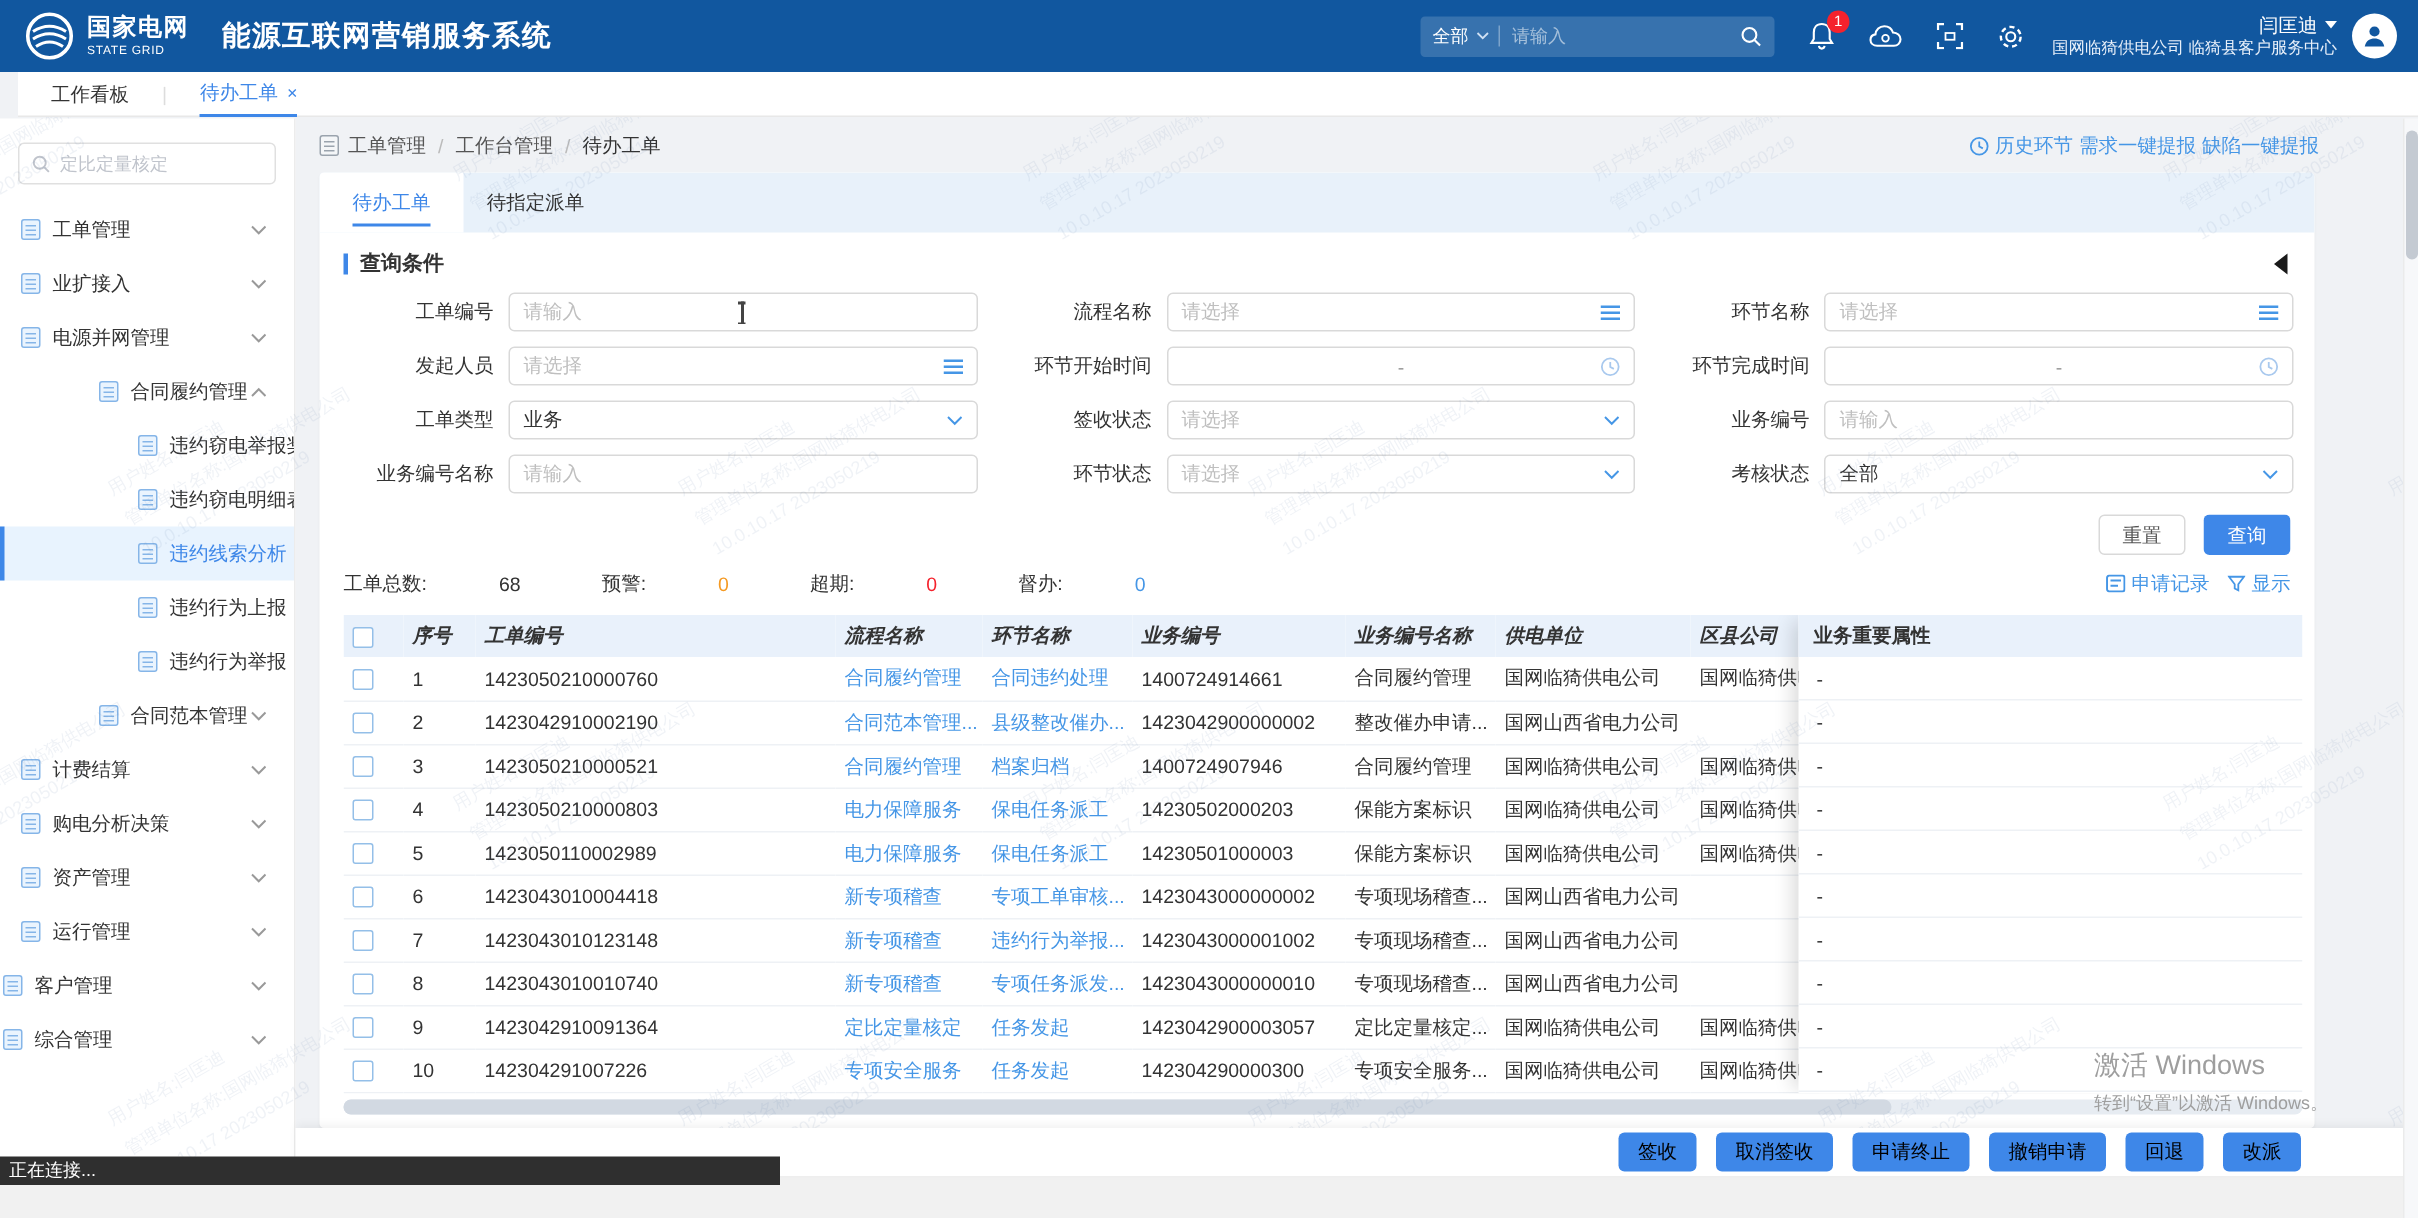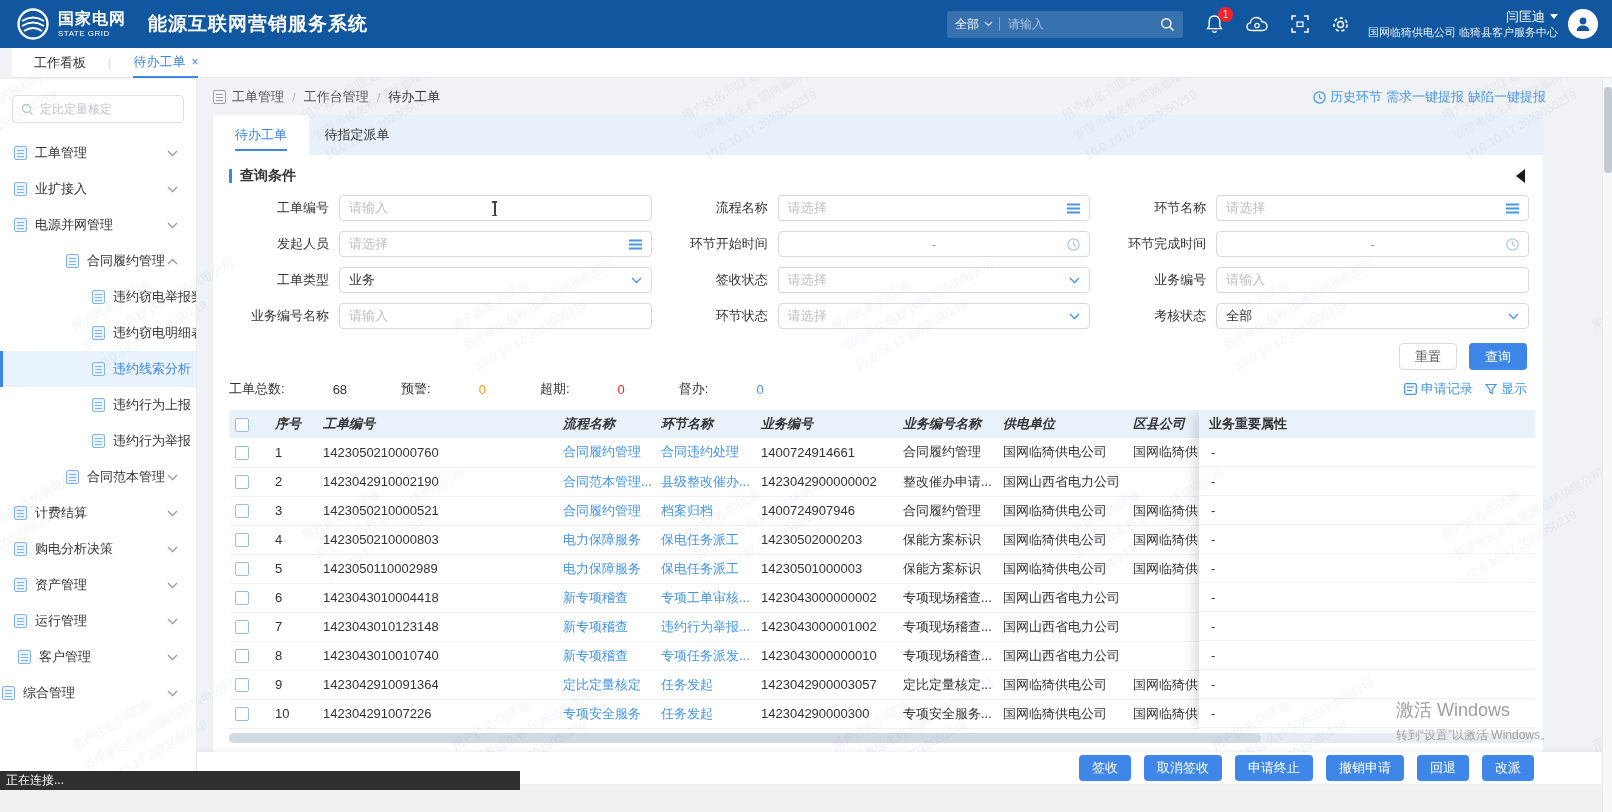--- a/index.html
+++ b/index.html
@@ -91,21 +91,21 @@
 .tbl .lnk{color:#4596e6;cursor:pointer;}
 .cbx{width:14px;height:14px;border:1px solid #94bfe8;border-radius:2px;display:inline-block;background:#fff;vertical-align:middle;cursor:pointer;}
 .pinned{position:absolute;top:0;right:0;width:336px;height:319px;background:#fff;box-shadow:-8px 0 12px -4px rgba(0,0,0,.15);z-index:6;}
 .pinned .ph2{height:28px;background:#e9f1fb;font-weight:bold;font-size:13px;display:flex;align-items:center;padding:0 10px;color:#333;}
 .pinned .pc{height:29px;line-height:29px;border-bottom:1px solid #eef1f5;padding:0 12px;font-size:13px;color:#333;}
 .hscroll{margin:4px 8px 0 16px;height:10px;background:#e7ecf2;border-radius:5px;position:relative;}
 .hscroll .thumb{position:absolute;left:0;top:0;height:10px;width:79%;background:#d2d9e2;border-radius:5px;}
 .pgn{position:relative;height:22px;margin:8px 8px 0 16px;overflow:hidden;}
 
 .action-bar{position:absolute;left:197px;right:0;bottom:28px;height:32px;background:#fff;box-shadow:0 -2px 6px rgba(0,0,0,.06);display:flex;align-items:center;justify-content:flex-end;gap:13px;padding-right:78px;z-index:30;}
-.fbtn{height:26px;padding:0 13px;background:#3e87e8;color:#ffffff;border:none;border-radius:4px;font-size:13px;cursor:pointer;}
+.fbtn{height:26px;padding:0 13px;background:#3e87e8;color:#000000;border:none;border-radius:4px;font-size:13px;cursor:pointer;}
 .bottom-strip{position:absolute;left:0;right:0;bottom:0;height:28px;background:#f1f1f1;z-index:25;}
 .toast{position:absolute;left:0;bottom:22px;width:520px;height:19px;background:#2f2f2f;color:#fff;font-size:12px;display:flex;align-items:center;padding-left:6px;z-index:60;}
 .vscroll{position:absolute;right:0;top:79px;bottom:0;width:10px;background:#f7f8fa;border-left:1px solid #ebebeb;z-index:45;}
 .vscroll .vthumb{position:absolute;left:1px;top:8px;width:8px;height:86px;background:#c4cad2;border-radius:4px;}
 
 .win-activate{position:absolute;right:60px;bottom:68px;text-align:left;color:#9e9e9e;z-index:28;pointer-events:none;}
 .win-activate .l1{font-size:18px;}
 .win-activate .l2{font-size:12px;margin-top:5px;}
 .wm-layer{position:absolute;inset:0;pointer-events:none;z-index:20;overflow:hidden;}
 .wm{position:absolute;transform:rotate(-30deg);color:#5b79a6;opacity:.09;font-size:12px;white-space:pre;line-height:1.9;}
@@ -300,21 +300,21 @@
       </div>
       <div class="nav-item" style="padding-left: 14px;">
         <span class="doc-ic"></span>
         <span class="nav-label">运行管理</span>
         <span class="chev ">
           <svg width="11" height="7" viewBox="0 0 11 7">
             <polyline points="1,1 5.5,5.5 10,1" fill="none" stroke="#999" stroke-width="1.3"></polyline>
           </svg>
         </span>
       </div>
-      <div class="nav-item" style="padding-left: 18px;">
+      <div class="nav-item" style="padding-left: 2px;">
         <span class="doc-ic"></span>
         <span class="nav-label">客户管理</span>
         <span class="chev ">
           <svg width="11" height="7" viewBox="0 0 11 7">
             <polyline points="1,1 5.5,5.5 10,1" fill="none" stroke="#999" stroke-width="1.3"></polyline>
           </svg>
         </span>
       </div>
       <div class="nav-item" style="padding-left: 2px;">
         <span class="doc-ic"></span>

